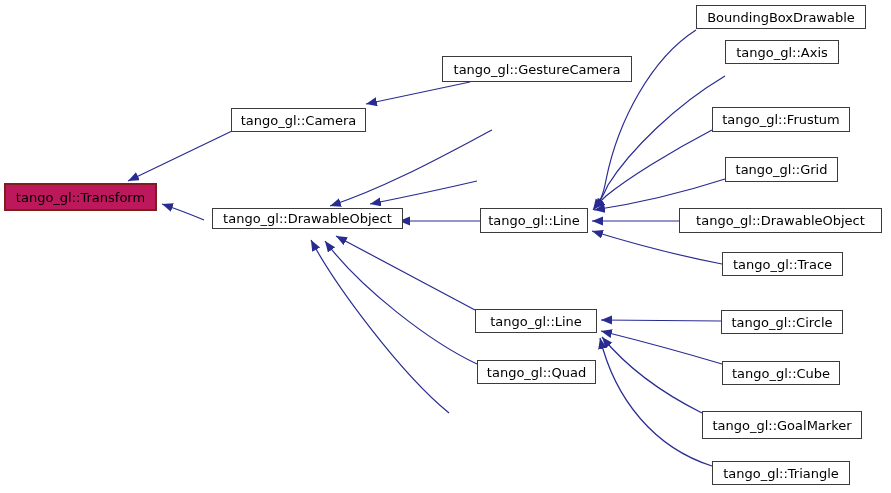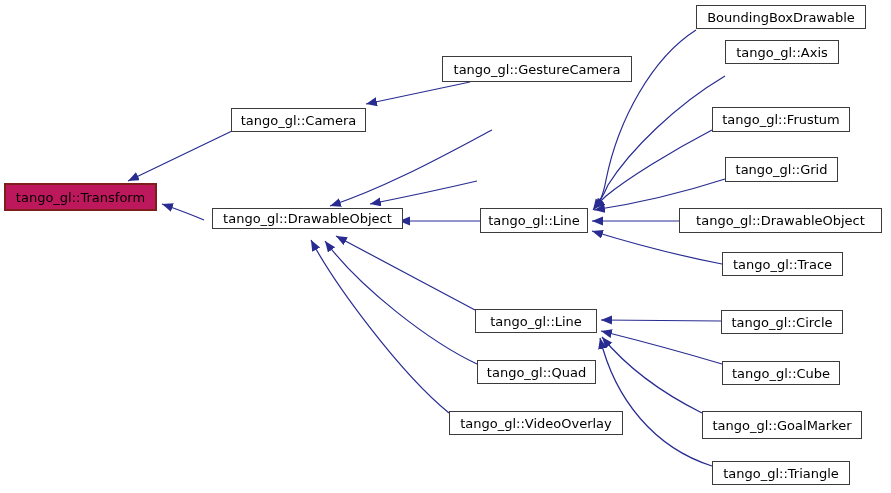--- a/index.html
+++ b/index.html
@@ -60,21 +60,20 @@
     <path class="edge" marker-end="url(#arrow)" d="M712,466 C655,448 615,400 600,338"></path>
   </svg>
 
   <div class="node hl" style="left:4px;top:183px;width:153px;height:28px">tango_gl::Transform</div>
   <div class="node" style="left:231px;top:108px;width:135px;height:24px">tango_gl::Camera</div>
   <div class="node" style="left:212px;top:208px;width:191px;height:21px">tango_gl::DrawableObject</div>
   <div class="node" style="left:442px;top:56px;width:190px;height:26px">tango_gl::GestureCamera</div>
   <div class="node" style="left:480px;top:208px;width:108px;height:25px">tango_gl::Line</div>
   <div class="node" style="left:475px;top:309px;width:122px;height:24px">tango_gl::Line</div>
   <div class="node" style="left:477px;top:360px;width:119px;height:24px">tango_gl::Quad</div>
-  <div class="node" style="left:449px;top:411px;width:174px;height:24px">tango_gl::VideoOverlay</div>
   <div class="node" style="left:696px;top:5px;width:170px;height:24px">BoundingBoxDrawable</div>
   <div class="node" style="left:725px;top:40px;width:114px;height:24px">tango_gl::Axis</div>
   <div class="node" style="left:712px;top:107px;width:138px;height:25px">tango_gl::Frustum</div>
   <div class="node" style="left:725px;top:157px;width:113px;height:25px">tango_gl::Grid</div>
   <div class="node" style="left:679px;top:208px;width:203px;height:25px">tango_gl::DrawableObject</div>
   <div class="node" style="left:722px;top:252px;width:121px;height:24px">tango_gl::Trace</div>
   <div class="node" style="left:721px;top:310px;width:122px;height:24px">tango_gl::Circle</div>
   <div class="node" style="left:722px;top:361px;width:118px;height:24px">tango_gl::Cube</div>
   <div class="node" style="left:702px;top:411px;width:160px;height:28px">tango_gl::GoalMarker</div>
   <div class="node" style="left:712px;top:461px;width:138px;height:24px">tango_gl::Triangle</div>

